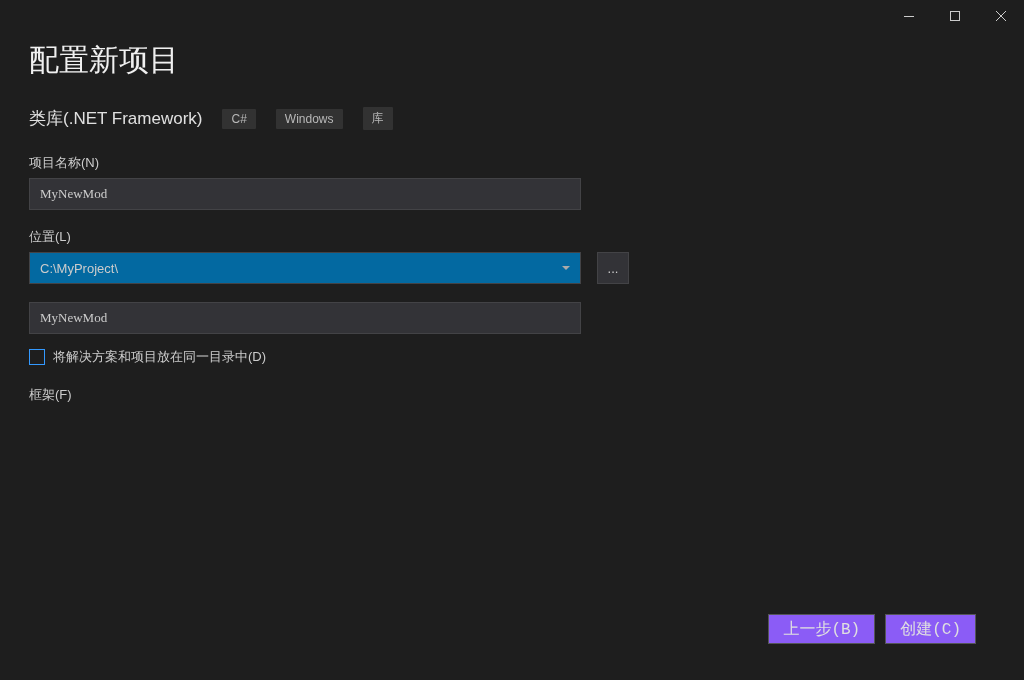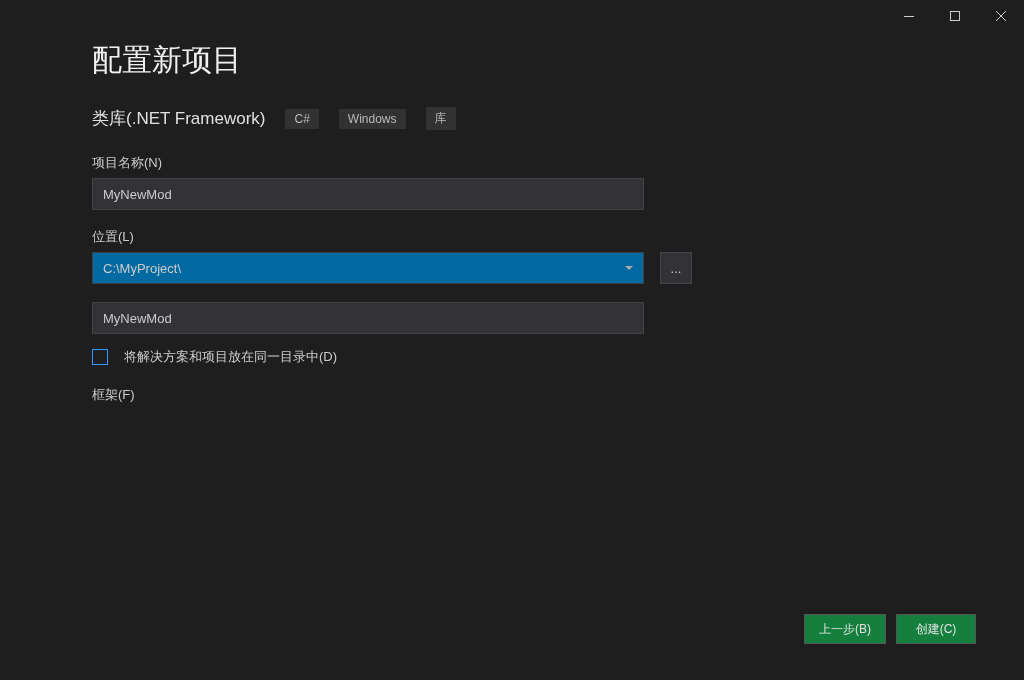--- a/index.html
+++ b/index.html
@@ -24,22 +24,21 @@
     .win-btn {
       width: 46px;
       height: 32px;
       display: flex;
       align-items: center;
       justify-content: center;
       color: #cccccc;
     }
     .win-btn svg { display: block; }
     .content {
-      padding: 40px 48px 0 52px;
-      margin-left: 40px;
+      padding: 40px 48px 0 29px;
     }
     .page-title {
       font-size: 30px;
       font-weight: 400;
       color: #f0f0f0;
       margin-bottom: 26px;
     }
     .subtitle-row {
       display: flex;
       align-items: center;
@@ -86,21 +85,21 @@
       margin-bottom: 18px;
     }
     .text-input {
       width: 552px;
       height: 32px;
       background: #333337;
       border: 1px solid #434346;
       color: #cccccc;
       padding: 0 10px;
       font-size: 13px;
-      font-family: Liberation Sans, sans-serif;
+      font-family: Liberation Serif, serif;
       outline: none;
     }
     .combo {
       width: 552px;
       height: 32px;
       background: #0369a1;
       border: 1px solid #434346;
       color: #cccccc;
       padding: 0 10px;
       font-size: 13px;
@@ -124,21 +123,21 @@
       color: #cccccc;
       display: flex;
       align-items: center;
       justify-content: center;
       font-size: 13px;
       cursor: pointer;
     }
     .checkbox-row {
       display: flex;
       align-items: center;
-      gap: 16px;
+      gap: 8px;
       margin-top: -4px;
       margin-bottom: 20px;
     }
     .checkbox {
       width: 16px;
       height: 16px;
       border: 1px solid #3399ff;
       background: transparent;
       cursor: pointer;
     }
@@ -146,25 +145,25 @@
       position: absolute;
       bottom: 36px;
       right: 48px;
       display: flex;
       gap: 10px;
     }
     .footer-btn {
       min-width: 80px;
       height: 30px;
       padding: 0 14px;
-      background: #15803d;
+      background: #8b5cf6;
       border: 1px solid #555558;
       color: #e0e0e0;
-      font-size: 12px;
-      font-family: Liberation Sans, sans-serif;
+      font-size: 16px;
+      font-family: Liberation Mono, monospace;
       cursor: pointer;
     }
   </style>
 </head>
 <body>
 
 <div class="titlebar">
   <div class="win-btn">
     <svg width="10" height="1" viewBox="0 0 10 1">
         <rect width="10" height="1" fill="currentColor"></rect>

